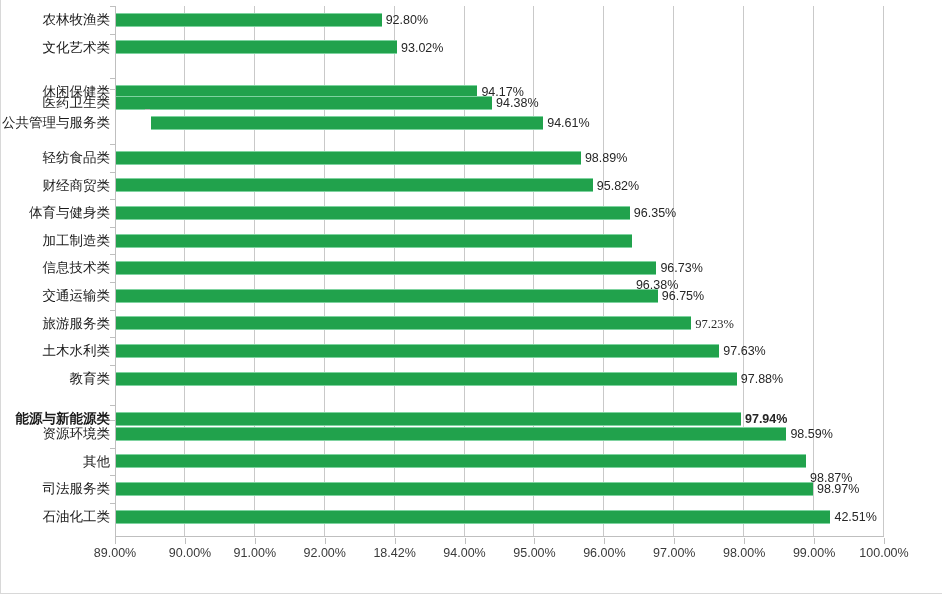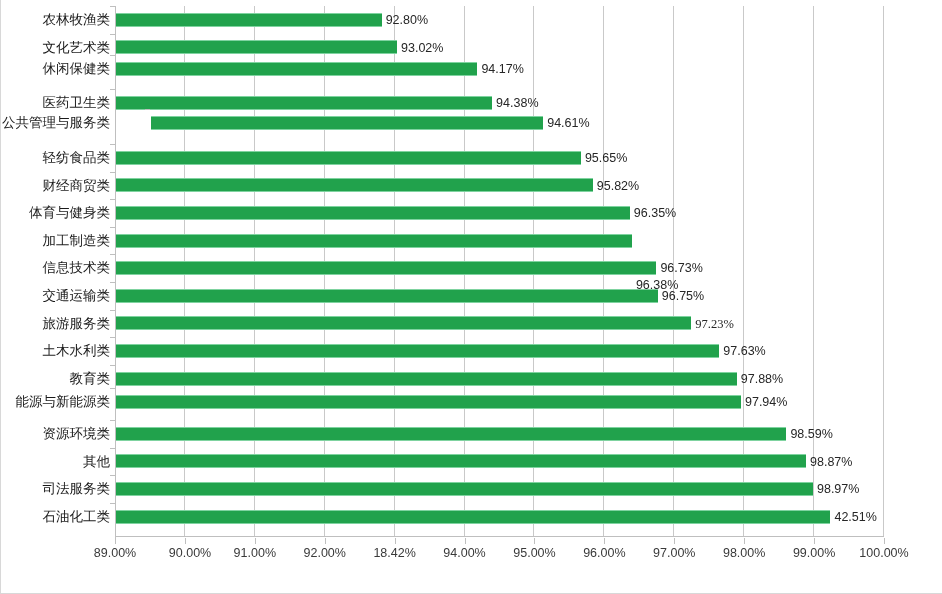--- a/index.html
+++ b/index.html
@@ -147,21 +147,21 @@
         <div class="cat-label">农林牧渔类</div>
         <div class="bar" style="width: 265.655px; background: rgb(33, 162, 76);"></div>
         <div class="bar-value" style="left: 384.655px;">92.80%</div>
       </div>
       <div class="row" style="top: 33.6px;">
         <div class="tick-mark"></div>
         <div class="cat-label">文化艺术类</div>
         <div class="bar" style="width: 281.035px; background: rgb(33, 162, 76);"></div>
         <div class="bar-value" style="left: 400.035px;">93.02%</div>
       </div>
-      <div class="row" style="top: 55px;">
+      <div class="row" style="top: 78px;">
         <div class="tick-mark"></div>
         <div class="cat-label">休闲保健类</div>
         <div class="bar" style="width: 361.43px; background: rgb(33, 162, 76);"></div>
         <div class="bar-value" style="left: 480.43px;">94.17%</div>
       </div>
       <div class="row" style="top: 88.8px;">
         <div class="tick-mark"></div>
         <div class="cat-label">医药卫生类</div>
         <div class="bar" style="width: 376.111px; background: rgb(33, 162, 76);"></div>
         <div class="bar-value" style="left: 495.111px;">94.38%</div>
@@ -169,21 +169,21 @@
       <div class="row" style="top: 109px; margin-left: 35px;">
         <div class="tick-mark"></div>
         <div class="cat-label">公共管理与服务类</div>
         <div class="bar" style="width: 392.19px; background: rgb(33, 162, 76);"></div>
         <div class="bar-value" style="left: 511.19px;">94.61%</div>
       </div>
       <div class="row" style="top: 144px;">
         <div class="tick-mark"></div>
         <div class="cat-label">轻纺食品类</div>
         <div class="bar" style="width: 464.895px; background: rgb(33, 162, 76);"></div>
-        <div class="bar-value" style="left: 583.895px;">95.65%</div>
+        <div class="bar-value" style="left: 583.895px;">98.89%</div>
       </div>
       <div class="row" style="top: 171.6px;">
         <div class="tick-mark"></div>
         <div class="cat-label">财经商贸类</div>
         <div class="bar" style="width: 476.78px; background: rgb(33, 162, 76);"></div>
         <div class="bar-value" style="left: 595.78px;">95.82%</div>
       </div>
       <div class="row" style="top: 199.2px;">
         <div class="tick-mark"></div>
         <div class="cat-label">体育与健身类</div>
@@ -219,37 +219,37 @@
         <div class="cat-label">土木水利类</div>
         <div class="bar" style="width: 603.315px; background: rgb(33, 162, 76);"></div>
         <div class="bar-value" style="left: 722.315px;">97.63%</div>
       </div>
       <div class="row" style="top: 364.8px;">
         <div class="tick-mark"></div>
         <div class="cat-label">教育类</div>
         <div class="bar" style="width: 620.793px; background: rgb(33, 162, 76);"></div>
         <div class="bar-value" style="left: 739.793px;">97.88%</div>
       </div>
-      <div class="row" style="top: 388px;">
+      <div class="row" style="top: 405px; font-weight: bold;">
         <div class="tick-mark"></div>
         <div class="cat-label">能源与新能源类</div>
         <div class="bar" style="width: 624.987px; background: rgb(33, 162, 76);"></div>
         <div class="bar-value" style="left: 743.987px;">97.94%</div>
       </div>
       <div class="row" style="top: 420px;">
         <div class="tick-mark"></div>
         <div class="cat-label">资源环境类</div>
         <div class="bar" style="width: 670.428px; background: rgb(33, 162, 76);"></div>
         <div class="bar-value" style="left: 789.428px;">98.59%</div>
       </div>
       <div class="row" style="top: 447.6px;">
         <div class="tick-mark"></div>
         <div class="cat-label">其他</div>
         <div class="bar" style="width: 690.003px; background: rgb(33, 162, 76);"></div>
-        <div class="bar-value" style="left: 809.003px;">98.87%</div>
+        <div class="bar-value" style="left: 809.003px; margin-top: 16px;">98.87%</div>
       </div>
       <div class="row" style="top: 475.2px;">
         <div class="tick-mark"></div>
         <div class="cat-label">司法服务类</div>
         <div class="bar" style="width: 696.994px; background: rgb(33, 162, 76);"></div>
         <div class="bar-value" style="left: 815.994px;">98.97%</div>
       </div>
       <div class="row" style="top: 502.8px;">
         <div class="tick-mark"></div>
         <div class="cat-label">石油化工类</div>

